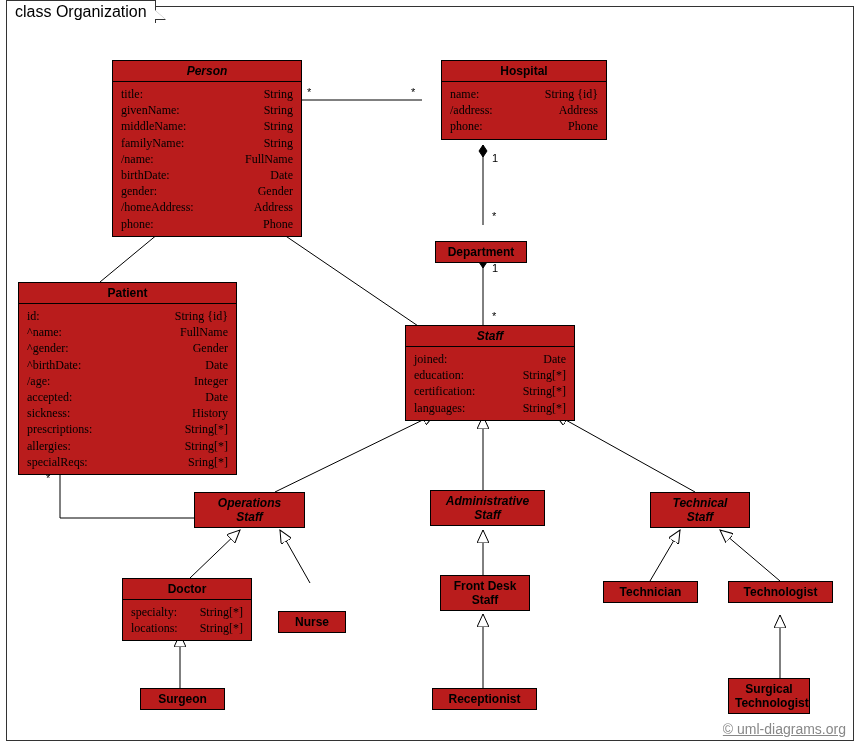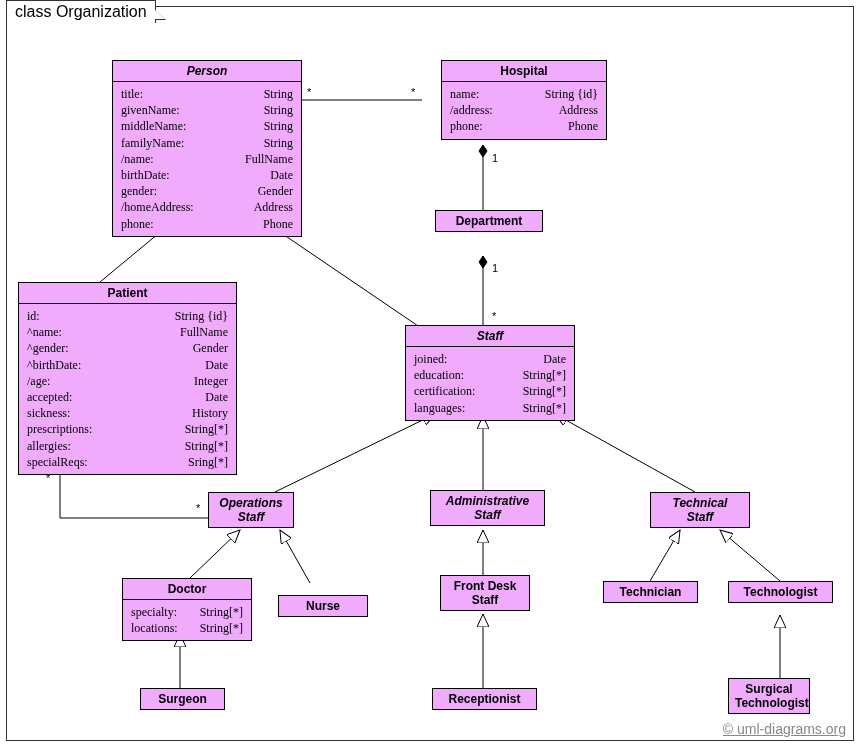--- a/index.html
+++ b/index.html
@@ -52,21 +52,21 @@
     top: -1px;
     width: 0;
     height: 0;
     border-top: 10px solid transparent;
     border-bottom: 10px solid #333;
     border-right: 11px solid transparent;
   }
   .class-box {
     position: absolute;
     border: 1px solid #000;
-    background: #f0abfc;
+    background: #b91c1c;
     box-sizing: border-box;
   }
   .class-title {
     font-weight: bold;
     font-style: italic;
     text-align: center;
     padding: 3px 6px;
     border-bottom: 1px solid #000;
   }
   .class-title.no-border {
@@ -224,21 +224,21 @@
           <span>/address:</span>
           <span>Address</span>
         </div>
         <div class="attr-row">
           <span>phone:</span>
           <span>Phone</span>
         </div>
       </div>
   </div>
 
-  <div class="class-box" style="left:435px;top:210px;width:108px">
+  <div class="class-box" style="left:435px;top:241px;width:92px">
     <div class="class-title normal no-border">Department</div>
   </div>
 
   <div class="class-box" style="left:18px;top:282px;width:219px">
     <div class="class-title normal">Patient</div>
     <div class="class-attrs">
         <div class="attr-row">
           <span>id:</span>
           <span>String {id}</span>
         </div>
@@ -296,21 +296,21 @@
           <span>certification:</span>
           <span>String[*]</span>
         </div>
         <div class="attr-row">
           <span>languages:</span>
           <span>String[*]</span>
         </div>
       </div>
   </div>
 
-  <div class="class-box" style="left:208px;top:492px;width:86px">
+  <div class="class-box" style="left:194px;top:492px;width:111px">
     <div class="class-title no-border" style="white-space:pre-line">Operations
 Staff</div>
   </div>
 
   <div class="class-box" style="left:430px;top:490px;width:115px">
     <div class="class-title no-border" style="white-space:pre-line">Administrative
 Staff</div>
   </div>
 
   <div class="class-box" style="left:650px;top:492px;width:100px">
@@ -325,21 +325,21 @@
           <span>specialty:</span>
           <span>String[*]</span>
         </div>
         <div class="attr-row">
           <span>locations:</span>
           <span>String[*]</span>
         </div>
       </div>
   </div>
 
-  <div class="class-box" style="left:278px;top:595px;width:90px">
+  <div class="class-box" style="left:278px;top:611px;width:68px">
     <div class="class-title normal no-border">Nurse</div>
   </div>
 
   <div class="class-box" style="left:440px;top:575px;width:90px">
     <div class="class-title normal no-border" style="white-space:pre-line">Front Desk
 Staff</div>
   </div>
 
   <div class="class-box" style="left:603px;top:581px;width:95px">
     <div class="class-title normal no-border">Technician</div>

